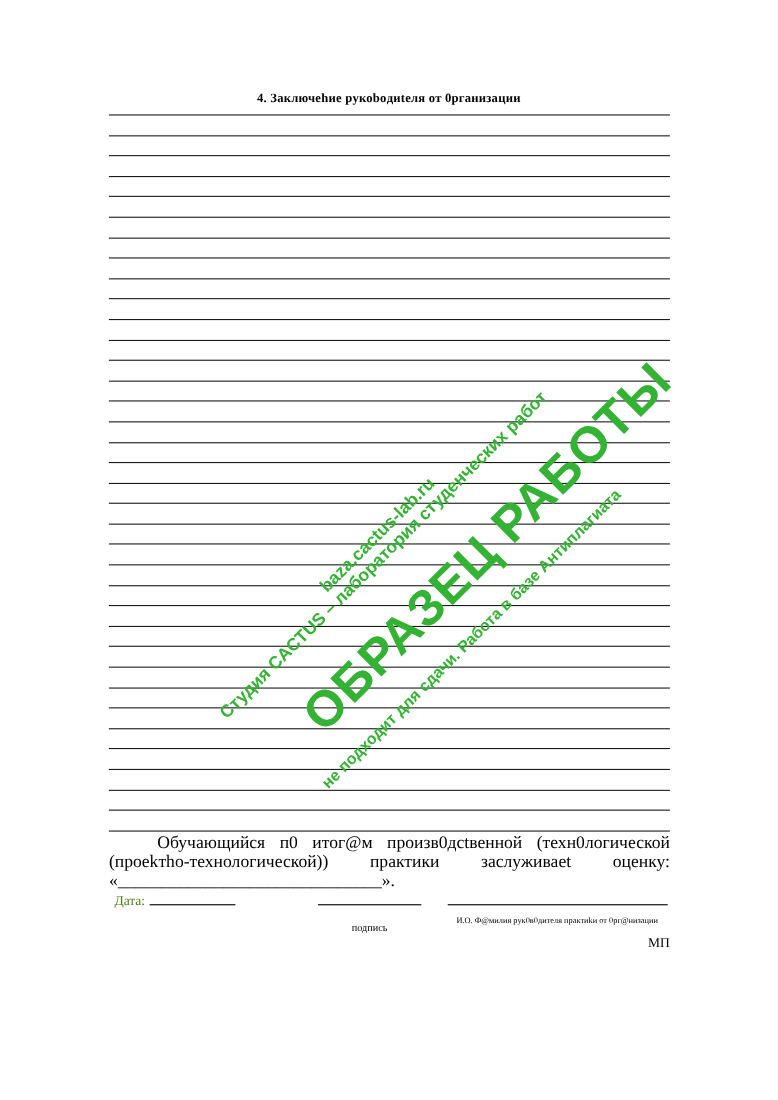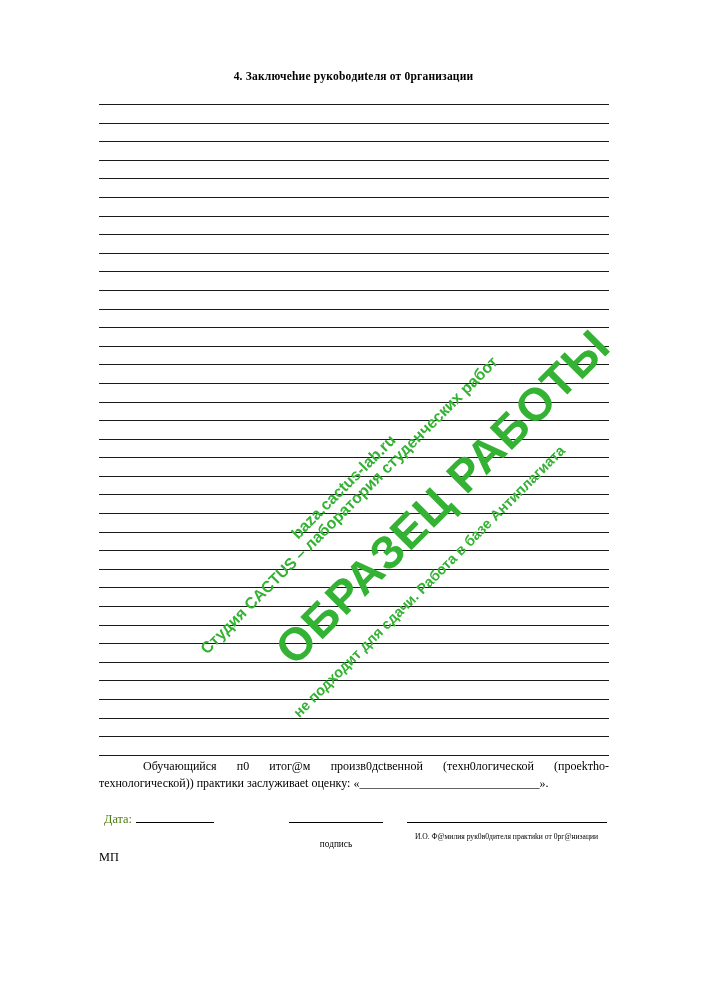--- a/index.html
+++ b/index.html
@@ -17,21 +17,21 @@
     position: relative;
     width: 707px;
     height: 1000px;
     background: #ffffff;
     box-sizing: border-box;
     overflow: hidden;
   }
   .doc-title {
     position: absolute;
     left: 0;
-    top: 70px;
+    top: 84px;
     width: 707px;
     text-align: center;
     font-size: 11.5px;
     font-weight: bold;
     font-family: "Liberation Serif", serif;
     color: #000000;
     letter-spacing: 0.2px;
   }
   .lines-block {
     position: absolute;
@@ -42,21 +42,21 @@
   .rule-line {
     height: 0;
     border-top: 1px solid #1a1a1a;
     margin-bottom: 17.6px;
   }
   .paragraph {
     position: absolute;
     left: 99px;
     top: 758px;
     width: 510px;
-    font-size: 12px;
+    font-size: 16px;
     line-height: 17px;
     text-align: justify;
     color: #000000;
     font-family: "Liberation Serif", serif;
   }
   .paragraph .indent {
     display: inline-block;
     width: 44px;
   }
   .sig-row {
@@ -116,21 +116,21 @@
     font-size: 7.6px;
     margin-top: 9px;
     color: #000;
     white-space: nowrap;
   }
   .mp {
     position: absolute;
     left: 0;
     top: 40px;
     width: 510px;
-    text-align: left;
+    text-align: right;
     font-size: 12.3px;
     color: #000;
   }
   
   .watermark {
     position: absolute;
     left: 0;
     top: 0;
     width: 707px;
     height: 1000px;

